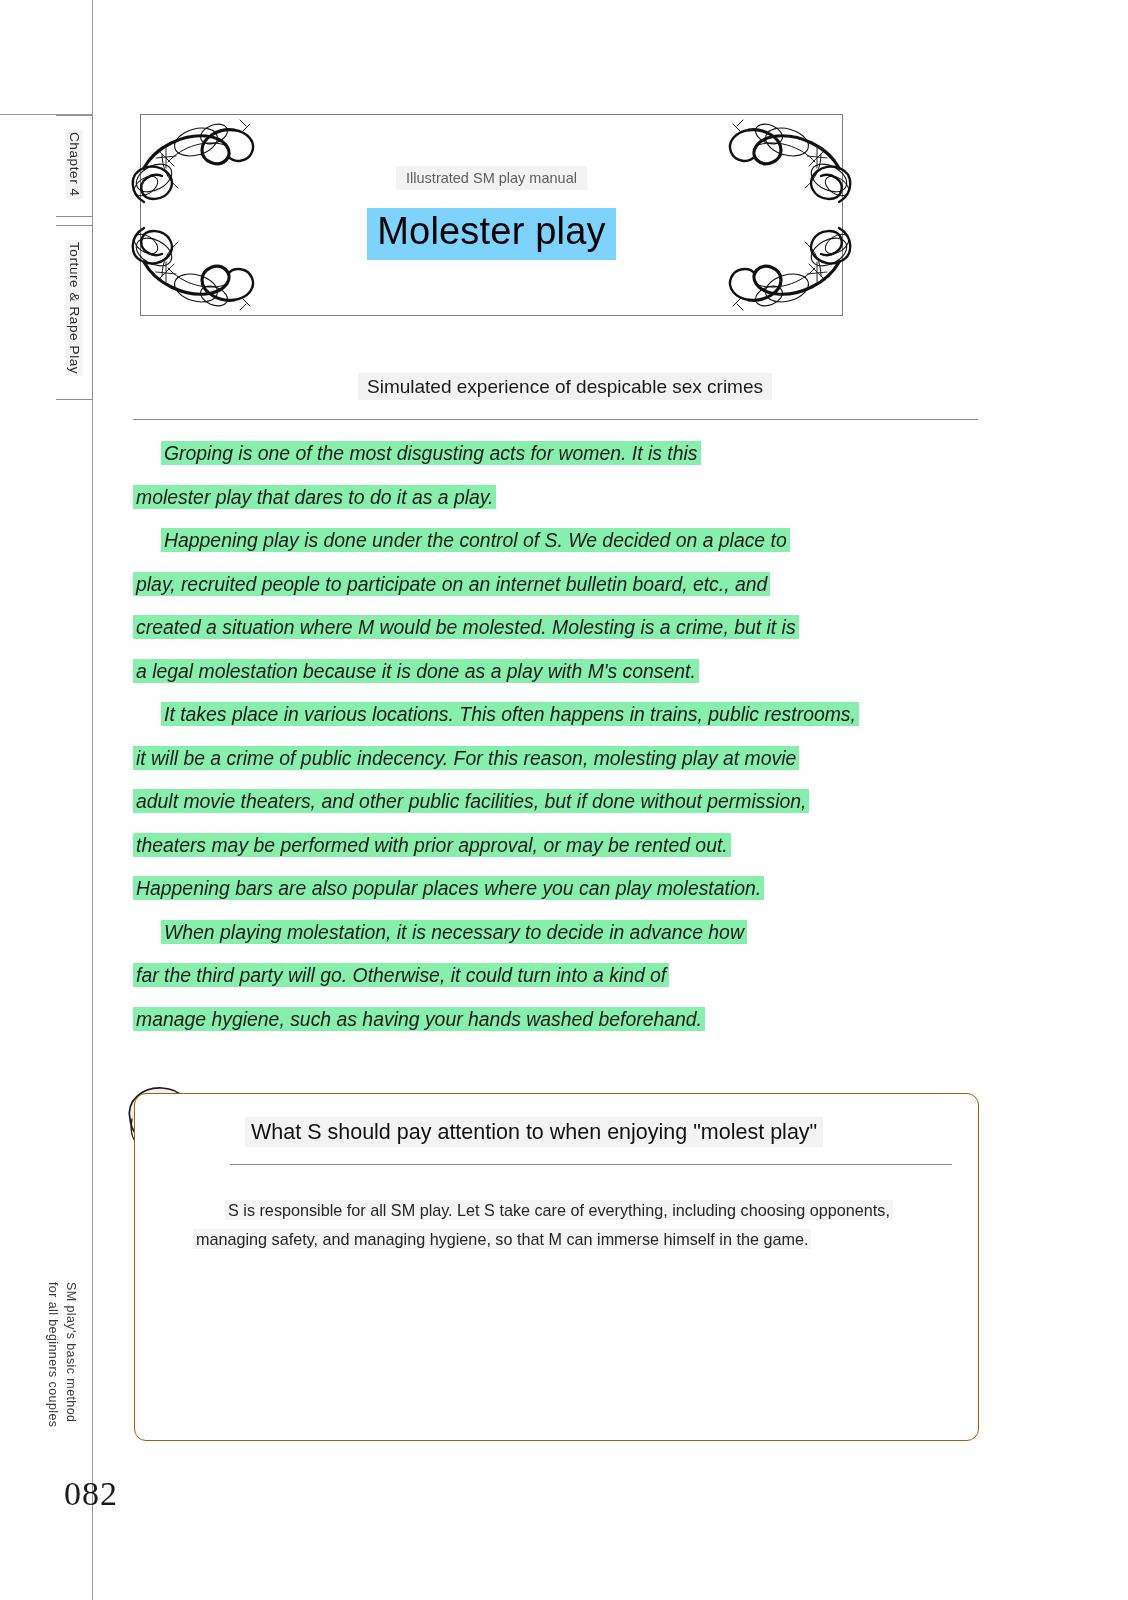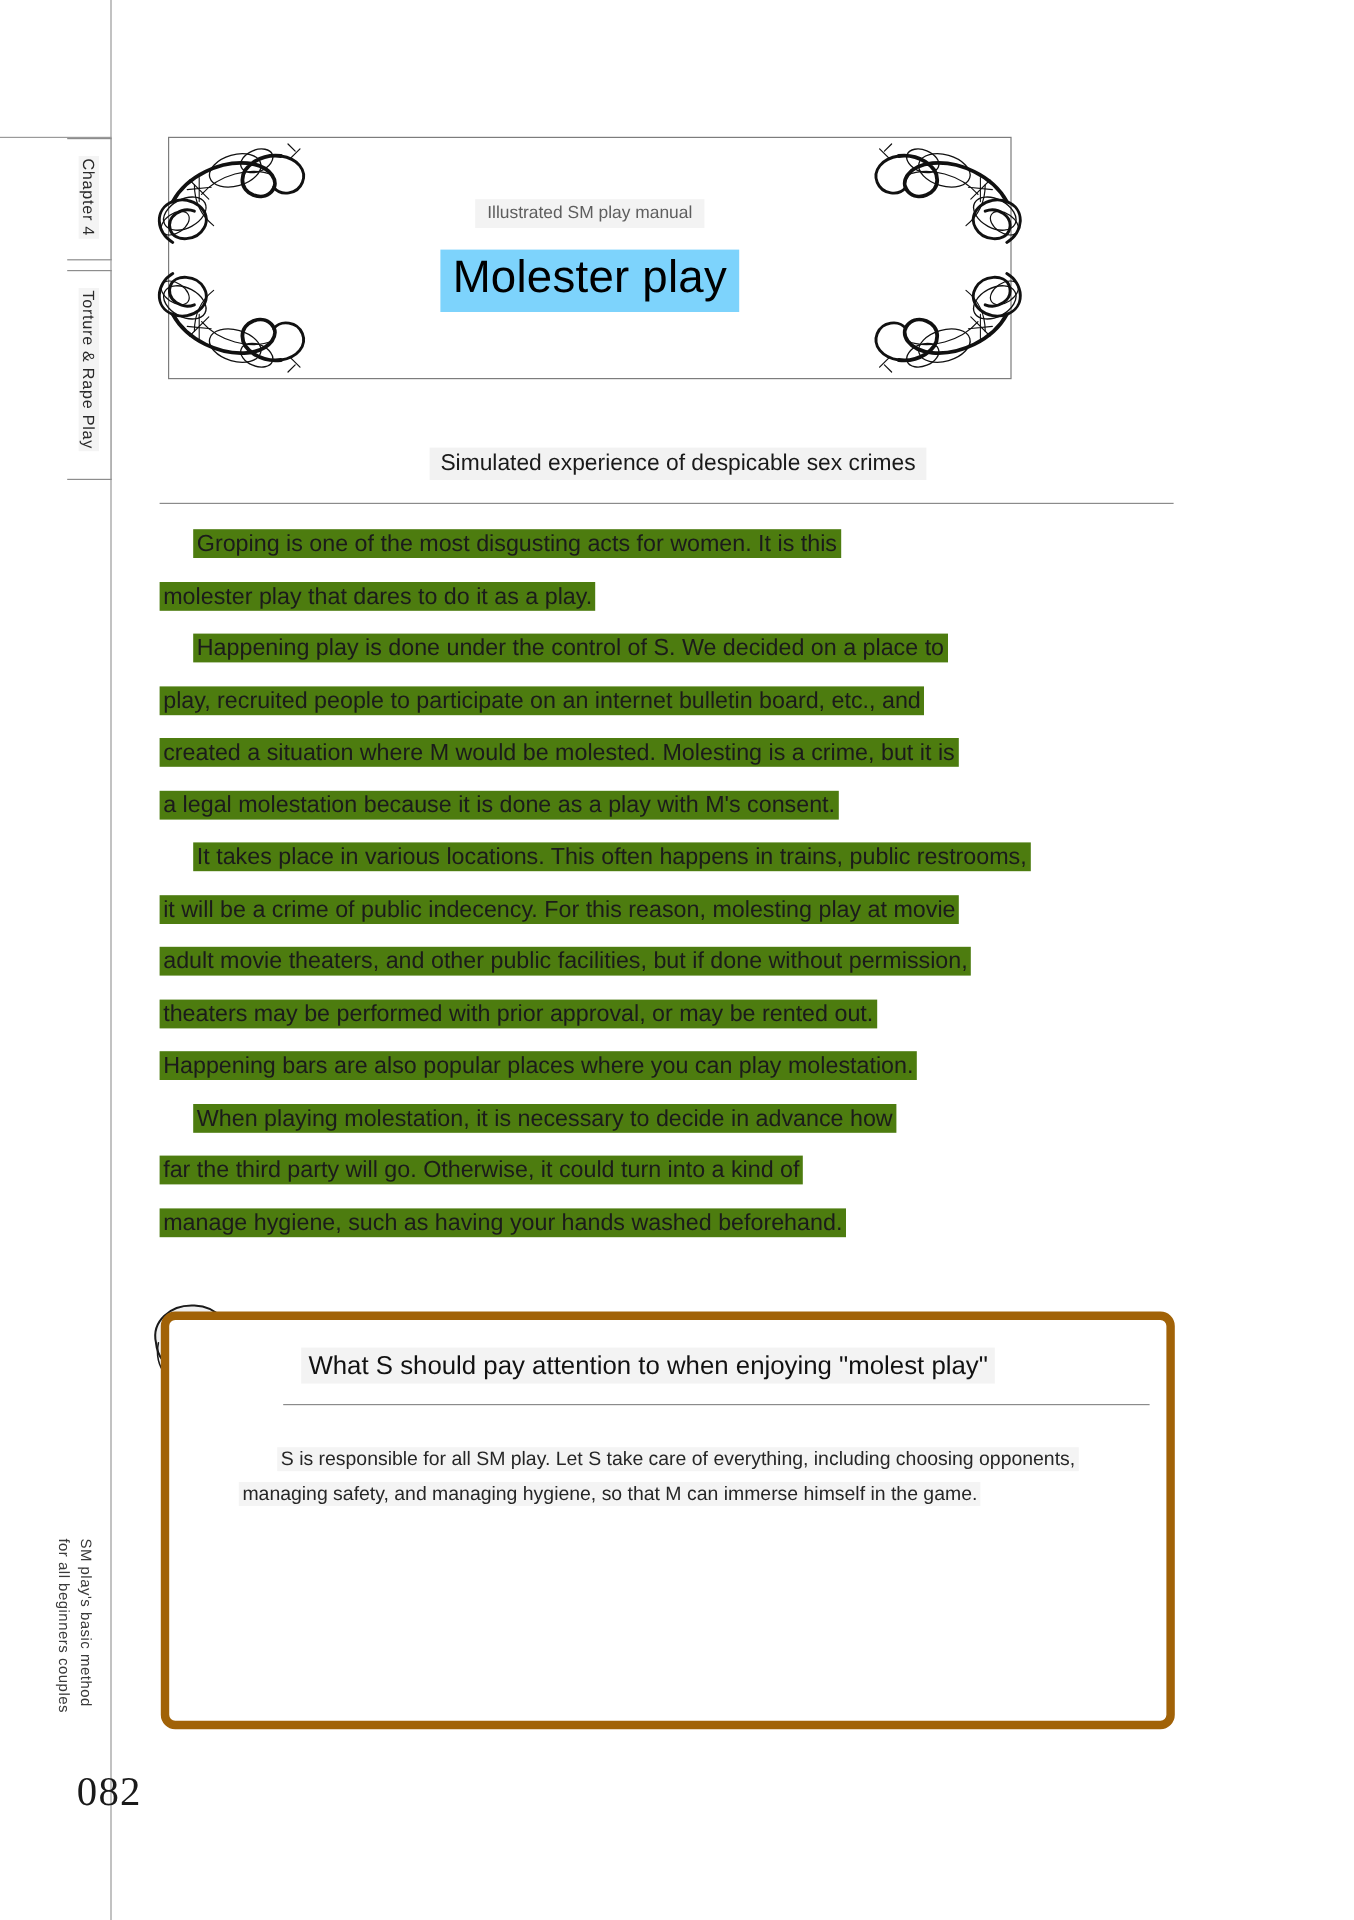--- a/index.html
+++ b/index.html
@@ -142,29 +142,29 @@
     left: 133px; top: 432px;
     width: 860px;
   }
   .para { margin: 0; }
   .line {
     font-size: 19.4px;
     line-height: 43.5px;
     color: #1b1b1b;
     white-space: pre;
   }
-  .line span { background: #4d7c0f; padding: 1px 3px; }
+  .line span { background: #86efac; padding: 1px 3px; font-style: italic; }
   .line.indent { padding-left: 28px; }
 
   
   #callout {
     position: absolute;
     left: 134px; top: 1093px;
     width: 845px; height: 348px;
-    border: 7px solid #a16207;
+    border: 1px solid #a16207;
     border-radius: 12px;
     box-sizing: border-box;
     background: #fff;
   }
   #callout-heading {
     position: absolute;
     left: 110px; top: 26px;
     font-size: 21.5px;
     color: #111;
   }

